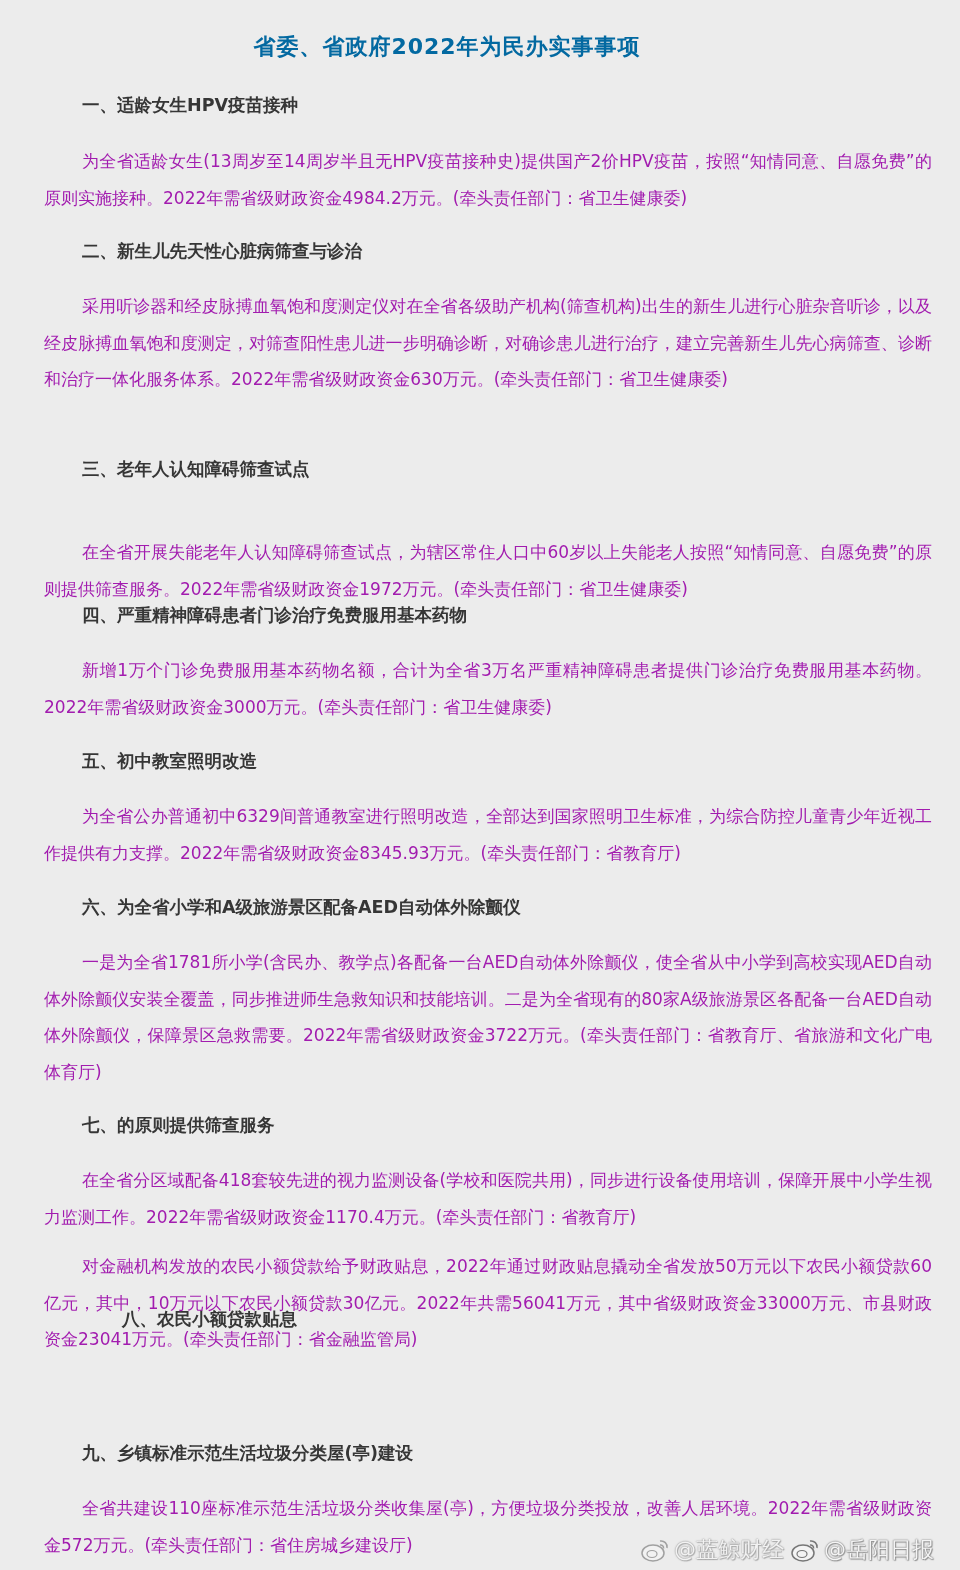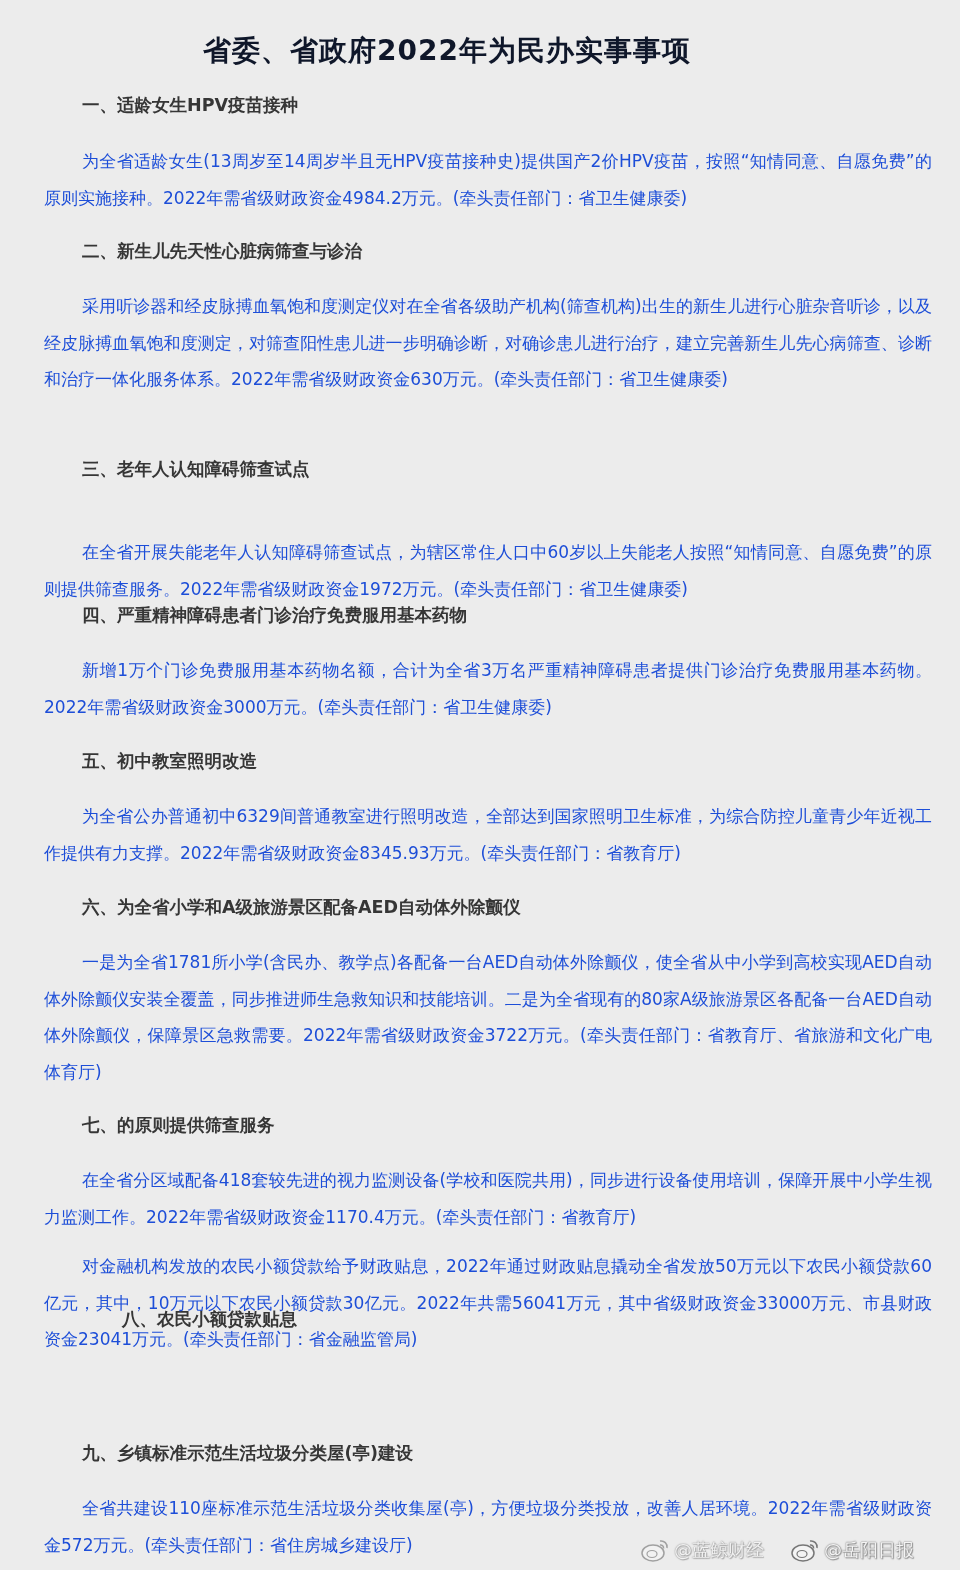--- a/index.html
+++ b/index.html
@@ -22,52 +22,52 @@
       width: 960px;
     }
     .title {
       position: absolute;
       left: 0;
       width: 894px;
       top: 32px;
       text-align: center;
       font-family: "DejaVu Sans", "Liberation Sans", sans-serif;
       font-weight: bold;
-      font-size: 28px;
+      font-size: 22px;
       letter-spacing: 1px;
-      color: #0f172a;
+      color: #0369a1;
     }
     .heading {
       position: absolute;
       left: 82px;
       font-family: "DejaVu Sans", "Liberation Sans", sans-serif;
       font-weight: bold;
       font-size: 17.5px;
       color: #363636;
       white-space: nowrap;
     }
     .para {
       position: absolute;
       left: 44px;
       width: 888px;
       font-size: 17px;
       line-height: 36.5px;
       text-indent: 38px;
       text-align: justify;
-      color: #1d4ed8;
+      color: #a21caf;
       font-family: "DejaVu Sans", "Liberation Sans", sans-serif;
     }
     .watermark {
       position: absolute;
       top: 1532px;
       height: 36px;
       display: flex;
       align-items: center;
       font-family: "DejaVu Sans", "Liberation Sans", sans-serif;
-      font-size: 18px;
+      font-size: 22px;
       color: #f4f4f4;
       text-shadow: 0 0 1px #777, 0 0 2px #888, 1px 1px 1px #999;
       white-space: nowrap;
     }
     .wm1 { left: 640px; opacity: 0.75; }
     .wm2 { left: 790px; }
     .weibo-icon {
       width: 30px;
       height: 26px;
       margin-right: 4px;

